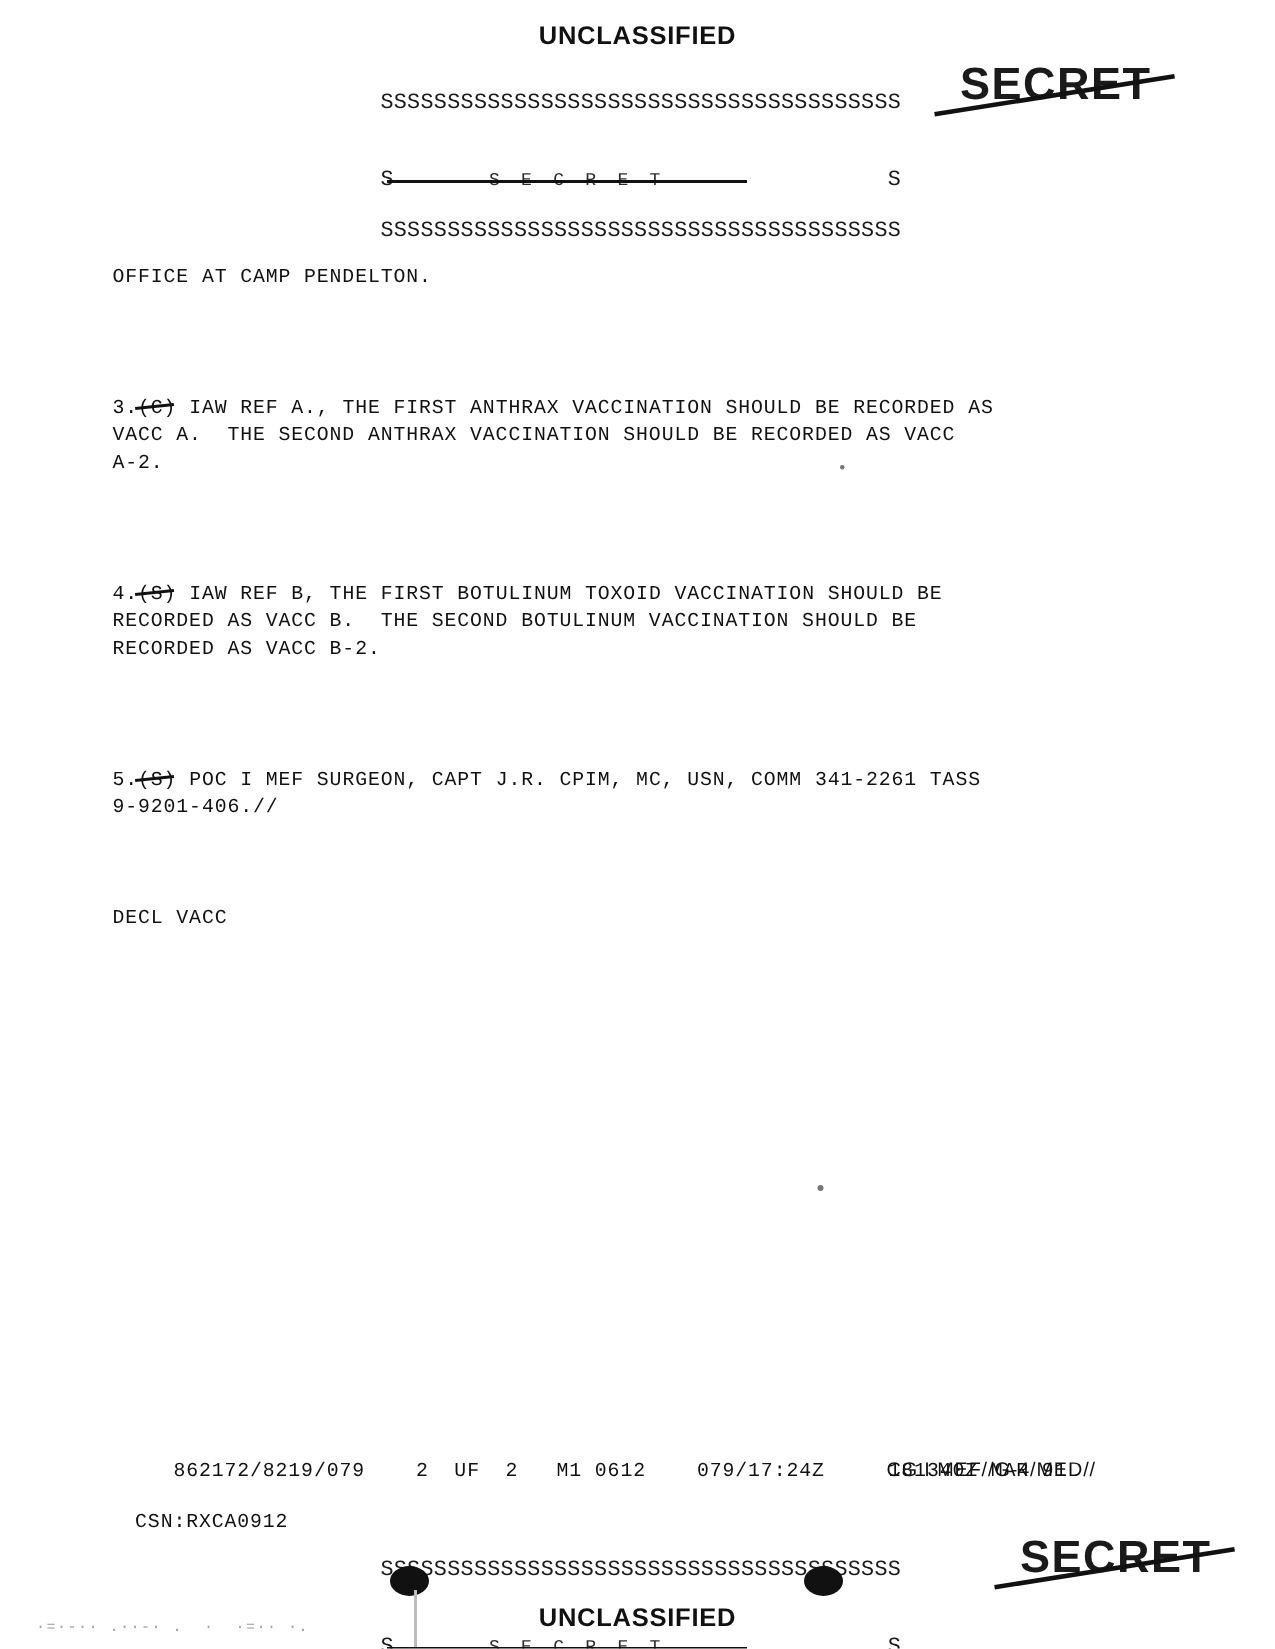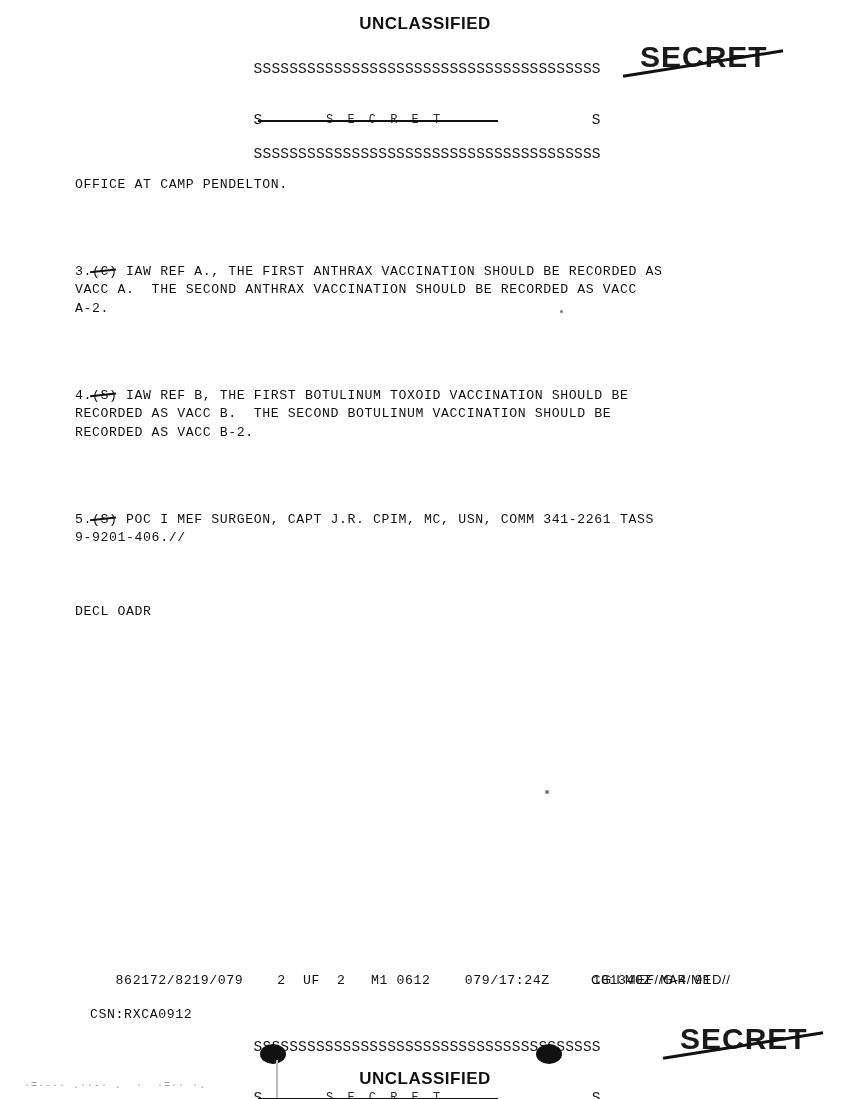--- a/index.html
+++ b/index.html
@@ -205,21 +205,21 @@
 VACC A.  THE SECOND ANTHRAX VACCINATION SHOULD BE RECORDED AS VACC
 A-2.</span></p>
 
     <p class="para"><span>4.</span><span class="marking"><span>(S)</span><span class="mstrike"></span></span><span> IAW REF B, THE FIRST BOTULINUM TOXOID VACCINATION SHOULD BE
 RECORDED AS VACC B.  THE SECOND BOTULINUM VACCINATION SHOULD BE
 RECORDED AS VACC B-2.</span></p>
 
     <p class="para tight"><span>5.</span><span class="marking"><span>(S)</span><span class="mstrike"></span></span><span> POC I MEF SURGEON, CAPT J.R. CPIM, MC, USN, COMM 341-2261 TASS
 9-9201-406.//</span></p>
 
-    <p class="para tight">DECL OADR</p>
+    <p class="para tight">DECL VACC</p>
   </div>
 
   <div class="footer-block">
     <span>   862172/8219/079    2  UF  2   M1 0612    079/17:24Z     181340Z MAR 91</span><br>
     <span>CSN:RXCA0912</span>
   </div>
   <div class="footer-right">CG I MEF//G-4/MED//</div>
 
   <div class="sbanner" style="left:218px; top:1022px;">
     <span>SSSSSSSSSSSSSSSSSSSSSSSSSSSSSSSSSSSSSSS</span><br>

